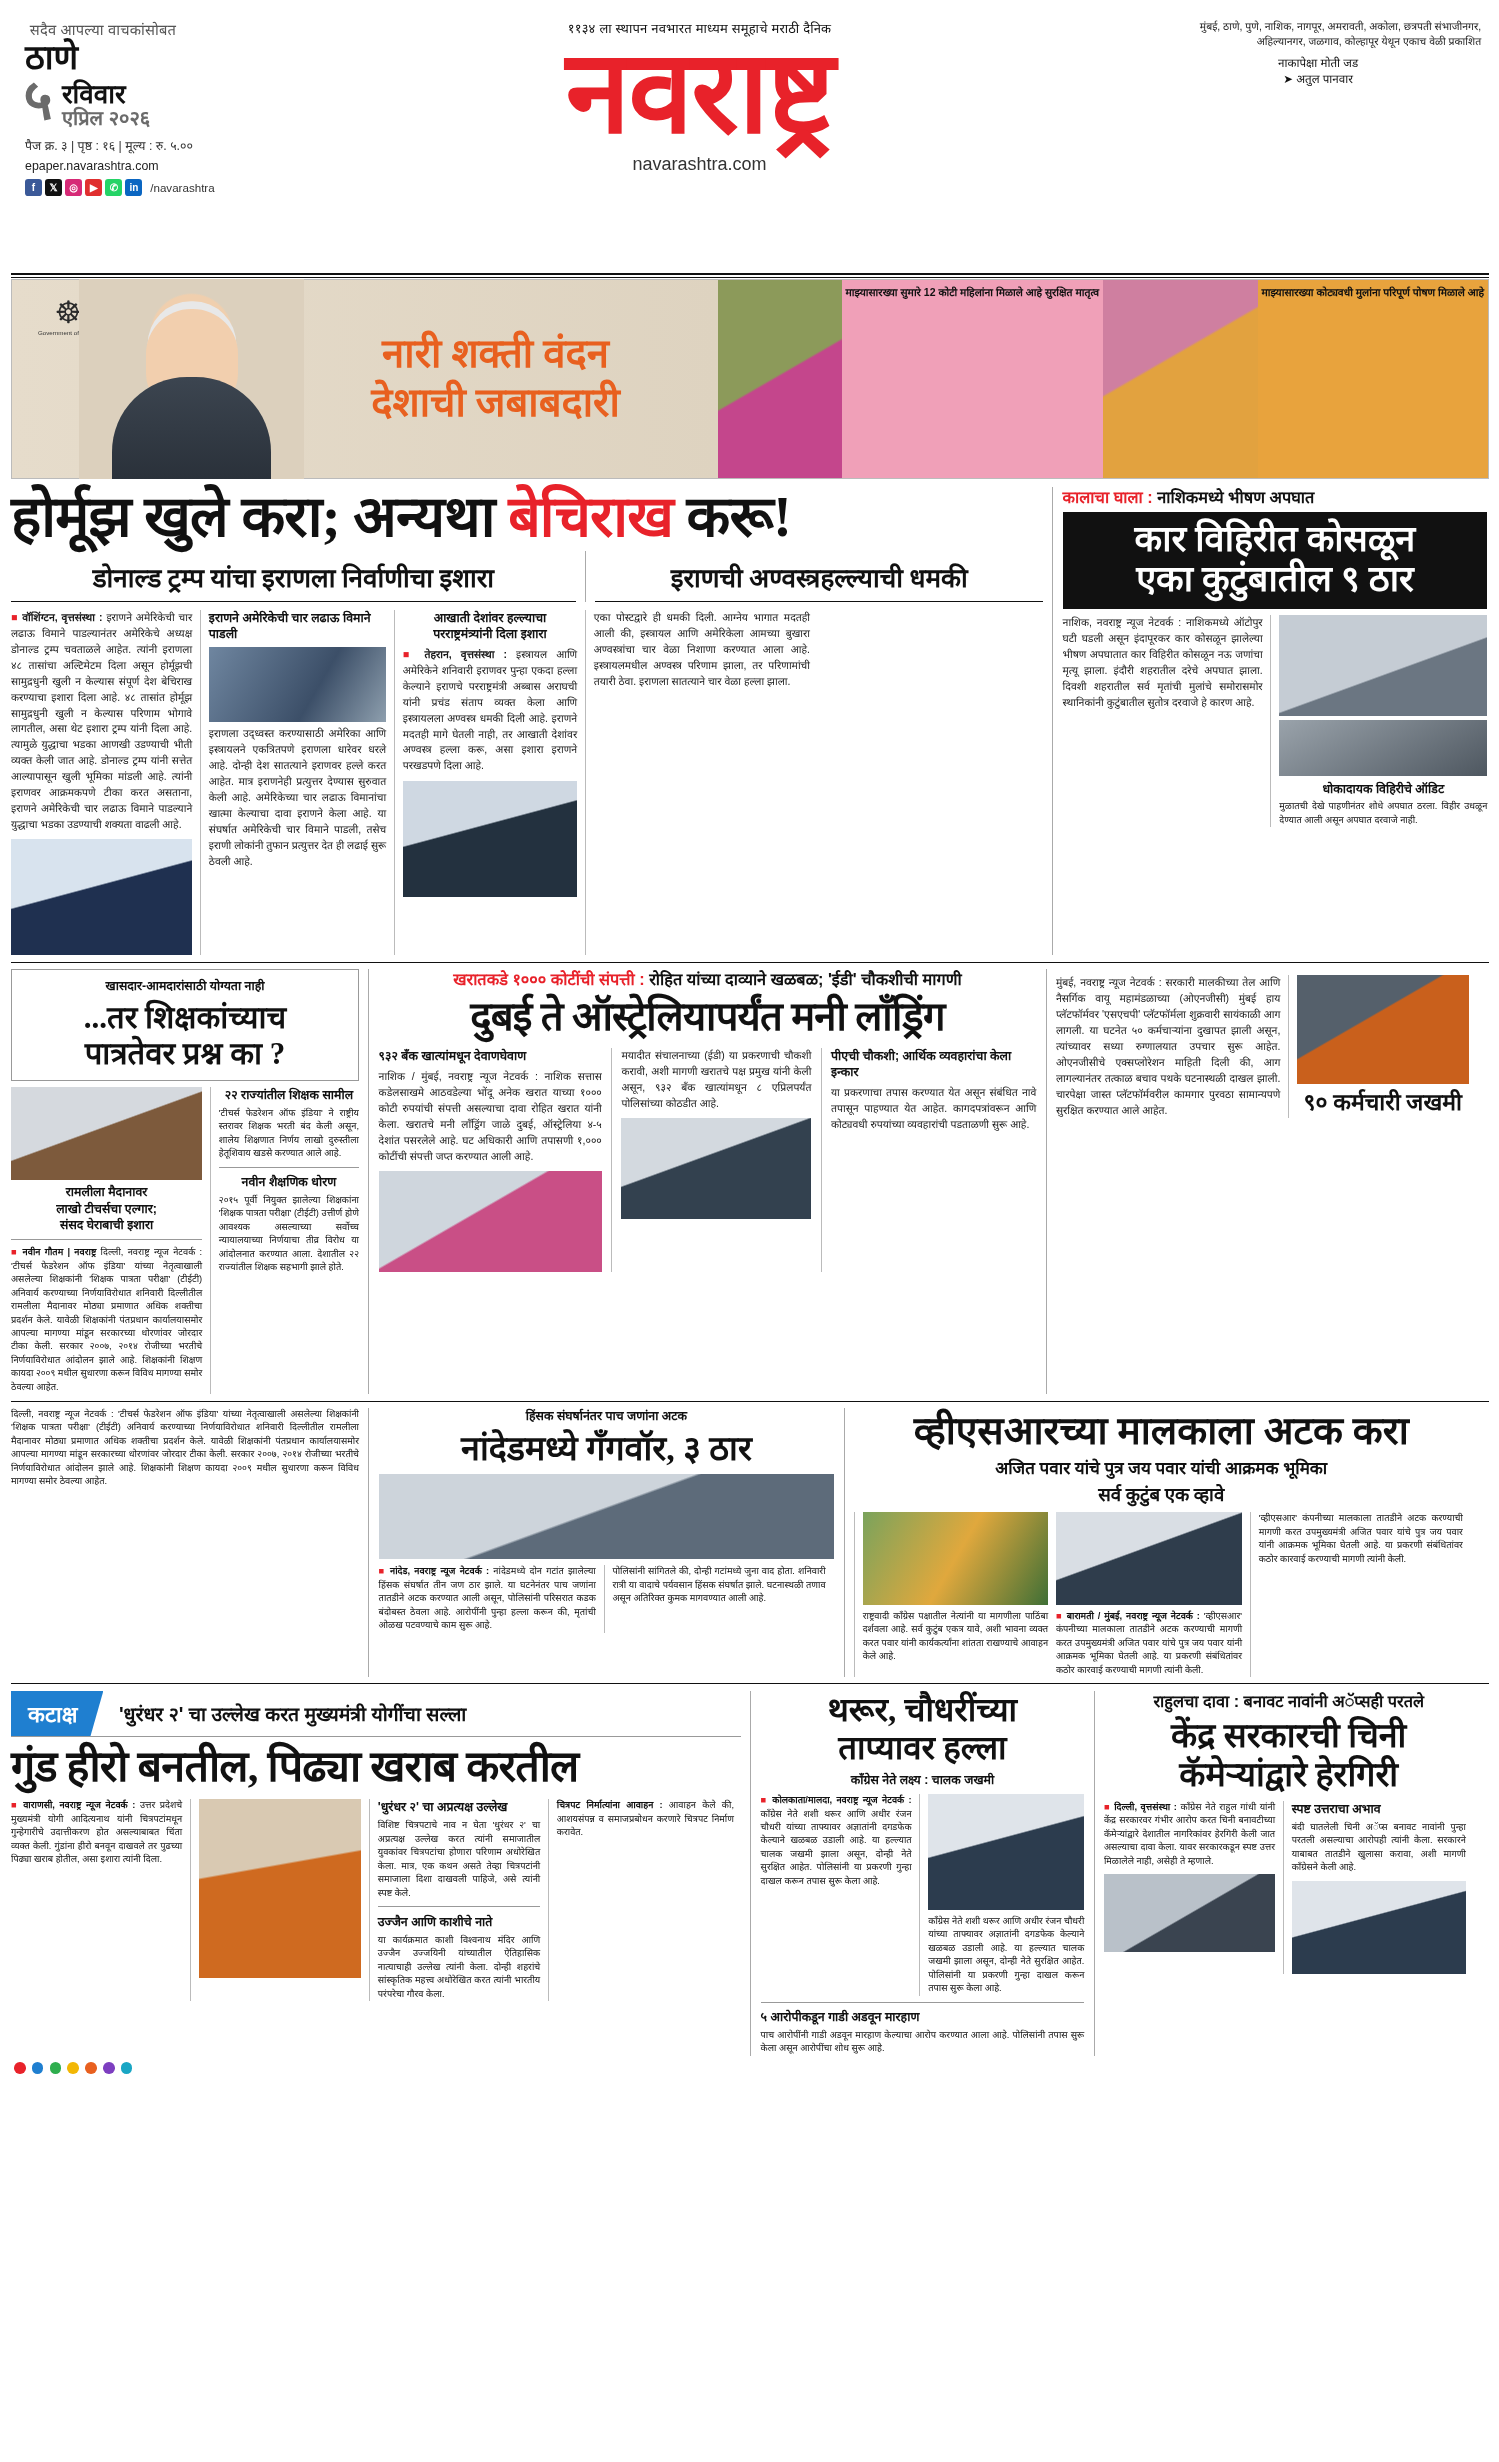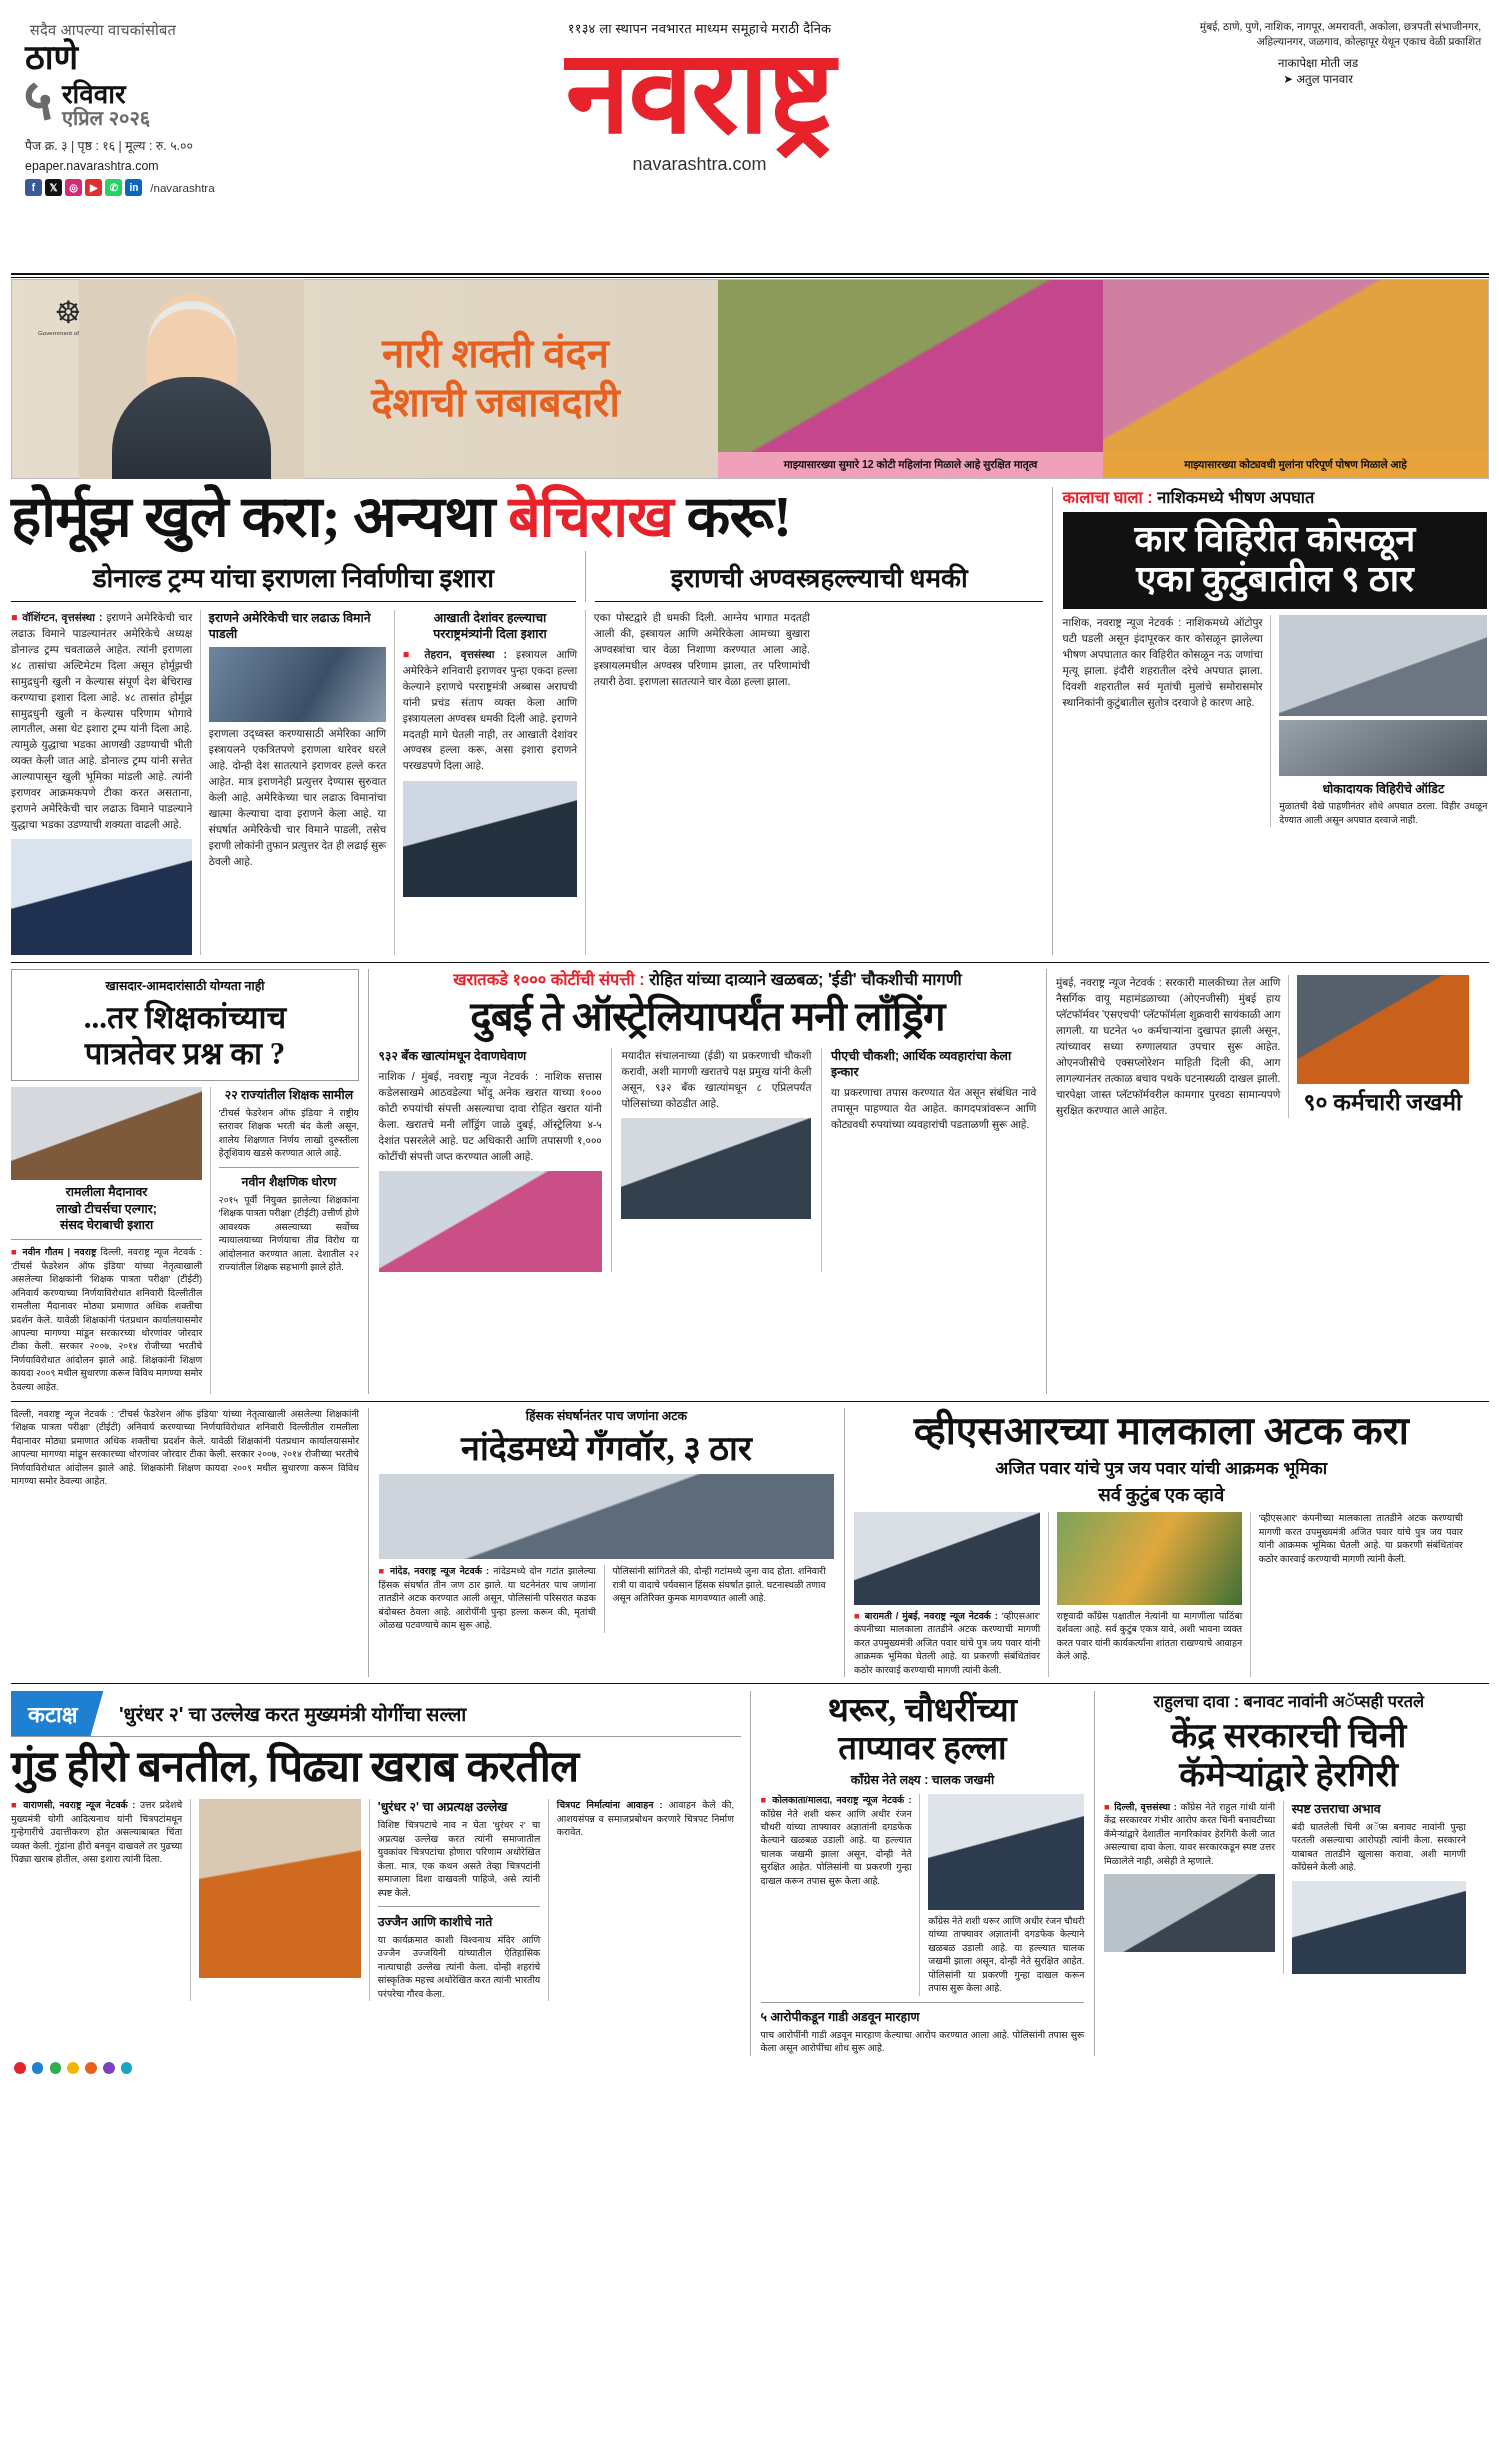--- a/index.html
+++ b/index.html
@@ -60,21 +60,21 @@
   .gov-modi { width:225px; height:200px; margin-left:67px;
               background:radial-gradient(circle at 50% 28%, #f0cfae 0 22%, #dcd0bd 23% 100%); position:relative; }
   .gov-modi::after { content:""; position:absolute; left:33px; bottom:0; width:159px; height:102px;
               background:linear-gradient(#3c4550,#2a313a); border-radius:75px 75px 0 0; }
   .gov-modi::before { content:""; position:absolute; left:67px; top:29.5px; width:92px; height:102px;
               background:#f2cfae; border-radius:45px 45px 37px 37px; box-shadow:0 -9.3px 0 -1.6px #e8e8e8; }
   .gov-slogan { flex:1; padding-right:31px; text-align:center; }
   .gov-slogan div { font-size:40px; font-weight:bold; color:#e8601f; line-height:1.22;
                     font-family:"Liberation Serif", serif; }
   .gov-tiles { flex:1; display:flex; }
-  .gov-tile { flex:1; position:relative; display:flex; flex-direction:column; }
+  .gov-tile { flex:1; position:relative; display:flex; flex-direction:row; }
   .gt-img { flex:1; }
   .gt-1 .gt-img { background:linear-gradient(150deg,#8c9a5a 0 48%, #c4468c 49% 100%); }
   .gt-2 .gt-img { background:linear-gradient(150deg,#cf7fa0 0 40%, #e2a23f 41% 100%); }
   .gt-3 .gt-img { background:linear-gradient(150deg,#9fb06a 0 44%, #d98b2e 45% 100%); }
   .gt-cap { font-size:10.5px; font-weight:bold; text-align:center; padding:5.4px 3.9px 7px; line-height:1.28; }
   .gt-1 .gt-cap { background:#f0a0b8; }
   .gt-2 .gt-cap { background:#e8a33d; }
   .gt-3 .gt-cap { background:#b9cf86; }
   .cbc { position:absolute; right:1.6px; top:3.1px; writing-mode:vertical-rl; font-size:7.8px; color:#3a2a16; }
 
@@ -365,30 +365,30 @@
           <p class="tiny">पोलिसांनी सांगितले की, दोन्ही गटांमध्ये जुना वाद होता. शनिवारी रात्री या वादाचे पर्यवसान हिंसक संघर्षात झाले. घटनास्थळी तणाव असून अतिरिक्त कुमक मागवण्यात आली आहे.</p>
         </div>
       </div>
     </div>
 
     <div class="col sep" style="width:625px; padding-left:9.3px;">
       <div class="minihead colhead-ctr" style="font-size:39px;">व्हीएसआरच्या मालकाला अटक करा</div>
       <div class="subhead colhead-ctr" style="font-size:17px; margin-top:4.7px;">अजित पवार यांचे पुत्र जय पवार यांची आक्रमक भूमिका</div>
       <div class="minihead colhead-ctr" style="font-size:18.6px; margin-top:4.7px;">सर्व कुटुंब एक व्हावे</div>
       <div class="cols" style="gap:0; margin-top:6.2px;">
+        <div style="width:202px; border-left:0.8px solid #bbb; padding:0 7.8px;">
+          <div class="photo ph-flag" style="height:93px;"></div>
+          <p class="tiny" style="margin-top:4.7px;">राष्ट्रवादी काँग्रेस पक्षातील नेत्यांनी या मागणीला पाठिंबा दर्शवला आहे. सर्व कुटुंब एकत्र यावे, अशी भावना व्यक्त करत पवार यांनी कार्यकर्त्यांना शांतता राखण्याचे आवाहन केले आहे.</p>
+        </div>
         <div style="width:194px; padding-right:7.8px;">
           <div class="photo ph-polit" style="height:93px;"></div>
           <p class="tiny" style="margin-top:4.7px;">
             <span class="dot">■</span> <span class="dateline">बारामती / मुंबई, नवराष्ट्र न्यूज नेटवर्क :</span>
             <span>'व्हीएसआर' कंपनीच्या मालकाला तातडीने अटक करण्याची मागणी करत उपमुख्यमंत्री अजित पवार यांचे पुत्र जय पवार यांनी आक्रमक भूमिका घेतली आहे. या प्रकरणी संबंधितांवर कठोर कारवाई करण्याची मागणी त्यांनी केली.</span>
           </p>
-        </div>
-        <div style="width:202px; border-left:0.8px solid #bbb; padding:0 7.8px;">
-          <div class="photo ph-flag" style="height:93px;"></div>
-          <p class="tiny" style="margin-top:4.7px;">राष्ट्रवादी काँग्रेस पक्षातील नेत्यांनी या मागणीला पाठिंबा दर्शवला आहे. सर्व कुटुंब एकत्र यावे, अशी भावना व्यक्त करत पवार यांनी कार्यकर्त्यांना शांतता राखण्याचे आवाहन केले आहे.</p>
         </div>
         <div style="width:213px; border-left:0.8px solid #bbb; padding-left:7.8px;">
           <p class="tiny">'व्हीएसआर' कंपनीच्या मालकाला तातडीने अटक करण्याची मागणी करत उपमुख्यमंत्री अजित पवार यांचे पुत्र जय पवार यांनी आक्रमक भूमिका घेतली आहे. या प्रकरणी संबंधितांवर कठोर कारवाई करण्याची मागणी त्यांनी केली.</p>
         </div>
       </div>
     </div>
   </div>
 
   <div class="hr-dark"></div>
 

